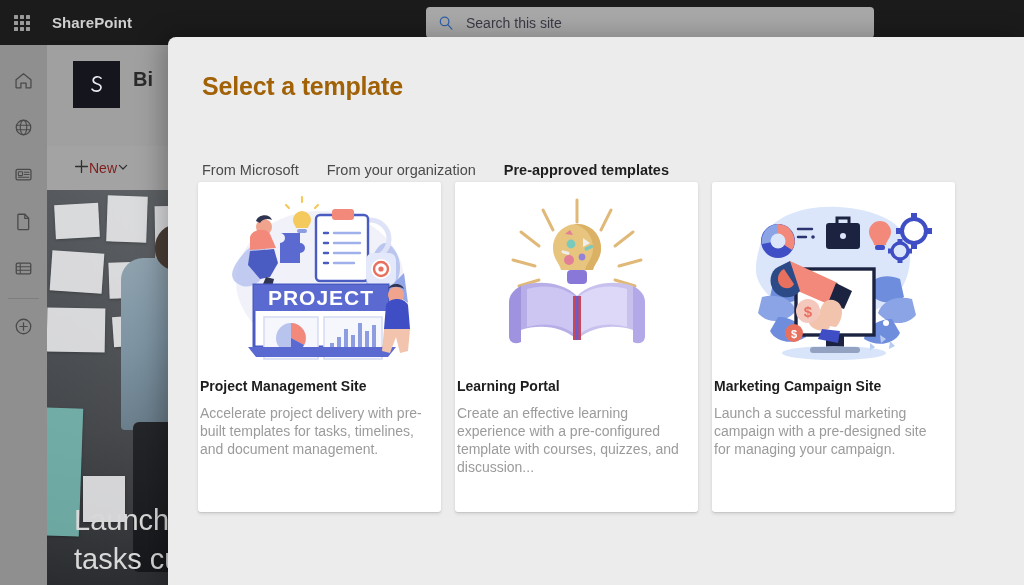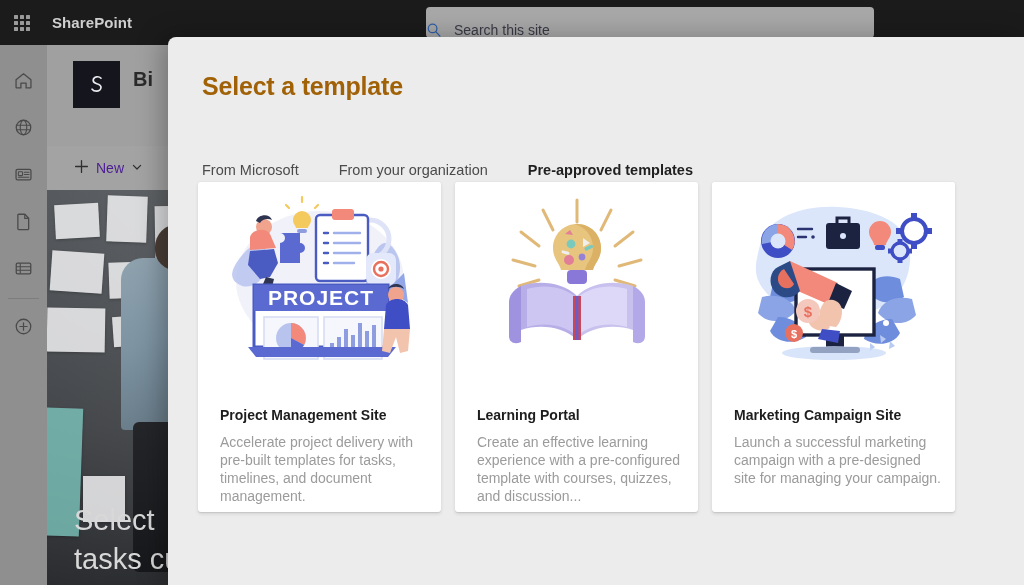--- a/index.html
+++ b/index.html
@@ -57,22 +57,22 @@
   }
   .search-wrap {
     position: absolute;
     left: 426px;
     top: 7px;
     width: 448px;
     height: 31px;
     background: #a8a8a8;
     border-radius: 4px;
     display: flex;
-    align-items: flex-end;
-    padding: 0 0;
+    align-items: center;
+    padding: 0 12px;
     cursor: text;
   }
   .search-ico {
     width: 16px; height: 16px;
     flex: 0 0 16px;
     margin-right: 12px;
   }
   .search-input {
     border: 0;
     outline: 0;
@@ -142,23 +142,22 @@
     top: 101px; left: 0;
     width: 977px; height: 44px;
     background: #a3a3a3;
     display: flex;
     align-items: center;
     padding-left: 27px;
   }
   .cmd-new {
     display: flex;
     align-items: center;
-    gap: 7px;
     font-size: 14px;
-    color: #4c1d95;
+    color: #7f1d1d;
     cursor: pointer;
   }
   .hero {
     position: absolute;
     top: 145px; left: 0;
     width: 977px; height: 395px;
     background:
       linear-gradient(180deg, rgba(30,32,36,.55) 0%, rgba(24,26,30,.72) 60%, rgba(16,18,21,.86) 100%),
       linear-gradient(125deg, #9aa0a4 0%, #cfd2d4 26%, #b5babd 44%, #6f7477 62%, #36393c 84%, #202225 100%);
     overflow: hidden;
@@ -220,21 +219,21 @@
     font-size: 25px;
     font-weight: 700;
     color: #a16207;
     letter-spacing: -.2px;
   }
   .tabs {
     position: absolute;
     left: 34px; top: 125px;
     display: flex;
     align-items: flex-end;
-    gap: 12px;
+    gap: 0;
   }
   .tab {
     font-size: 14.5px;
     color: #4b4b4b;
     padding: 0 0 10px 0;
     margin-right: 28px;
     cursor: pointer;
     border-bottom: 3px solid transparent;
     white-space: nowrap;
   }
@@ -263,22 +262,21 @@
   }
   .card-art {
     height: 192px;
     display: flex;
     align-items: center;
     justify-content: center;
     background: #ffffff;
   }
   .card-art svg { display: block; }
   .card-body {
-    padding: 4px 14px 0 22px;
-    margin-top: 29px;
+    padding: 4px 14px 0 2px;
   }
   .card-title {
     font-size: 14px;
     font-weight: 700;
     color: #1d1d1d;
     margin-bottom: 11px;
   }
   .card-desc {
     font-size: 14px;
     line-height: 1.28;
@@ -323,21 +321,21 @@
       <div class="note" style="left:4px;  top:62px;  width:52px; height:40px; transform:rotate(4deg);"></div>
       <div class="note" style="left:62px; top:72px;  width:46px; height:36px; transform:rotate(-2deg);"></div>
       <div class="note" style="left:0px;  top:118px; width:58px; height:44px; transform:rotate(1deg);"></div>
       <div class="note" style="left:66px; top:126px; width:34px; height:30px; transform:rotate(-4deg);"></div>
       <div class="note teal" style="left:-4px; top:218px; width:38px; height:128px; transform:rotate(2deg);"></div>
       <div class="note" style="left:36px; top:286px; width:42px; height:46px;"></div>
       <div class="figure-body"></div>
       <div class="figure-head"></div>
       <div class="figure-legs"></div>
       <div class="hero-text">
-        <div>Select</div>
+        <div>Launch</div>
         <div>tasks cu</div>
       </div>
     </div>
   </div>
 
   <div class="rail">
     <div class="rail-item">
       <span>
         <svg width="21" height="21" viewBox="0 0 22 22" aria-hidden="true">
           <path d="M3.2 10.2L11 4l7.8 6.2V18a.8.8 0 0 1-.8.8h-4.3v-5.1H8.3v5.1H4a.8.8 0 0 1-.8-.8z" fill="none" stroke="#4a4a4a" stroke-width="1.35" stroke-linejoin="round" stroke-linecap="round"></path>

